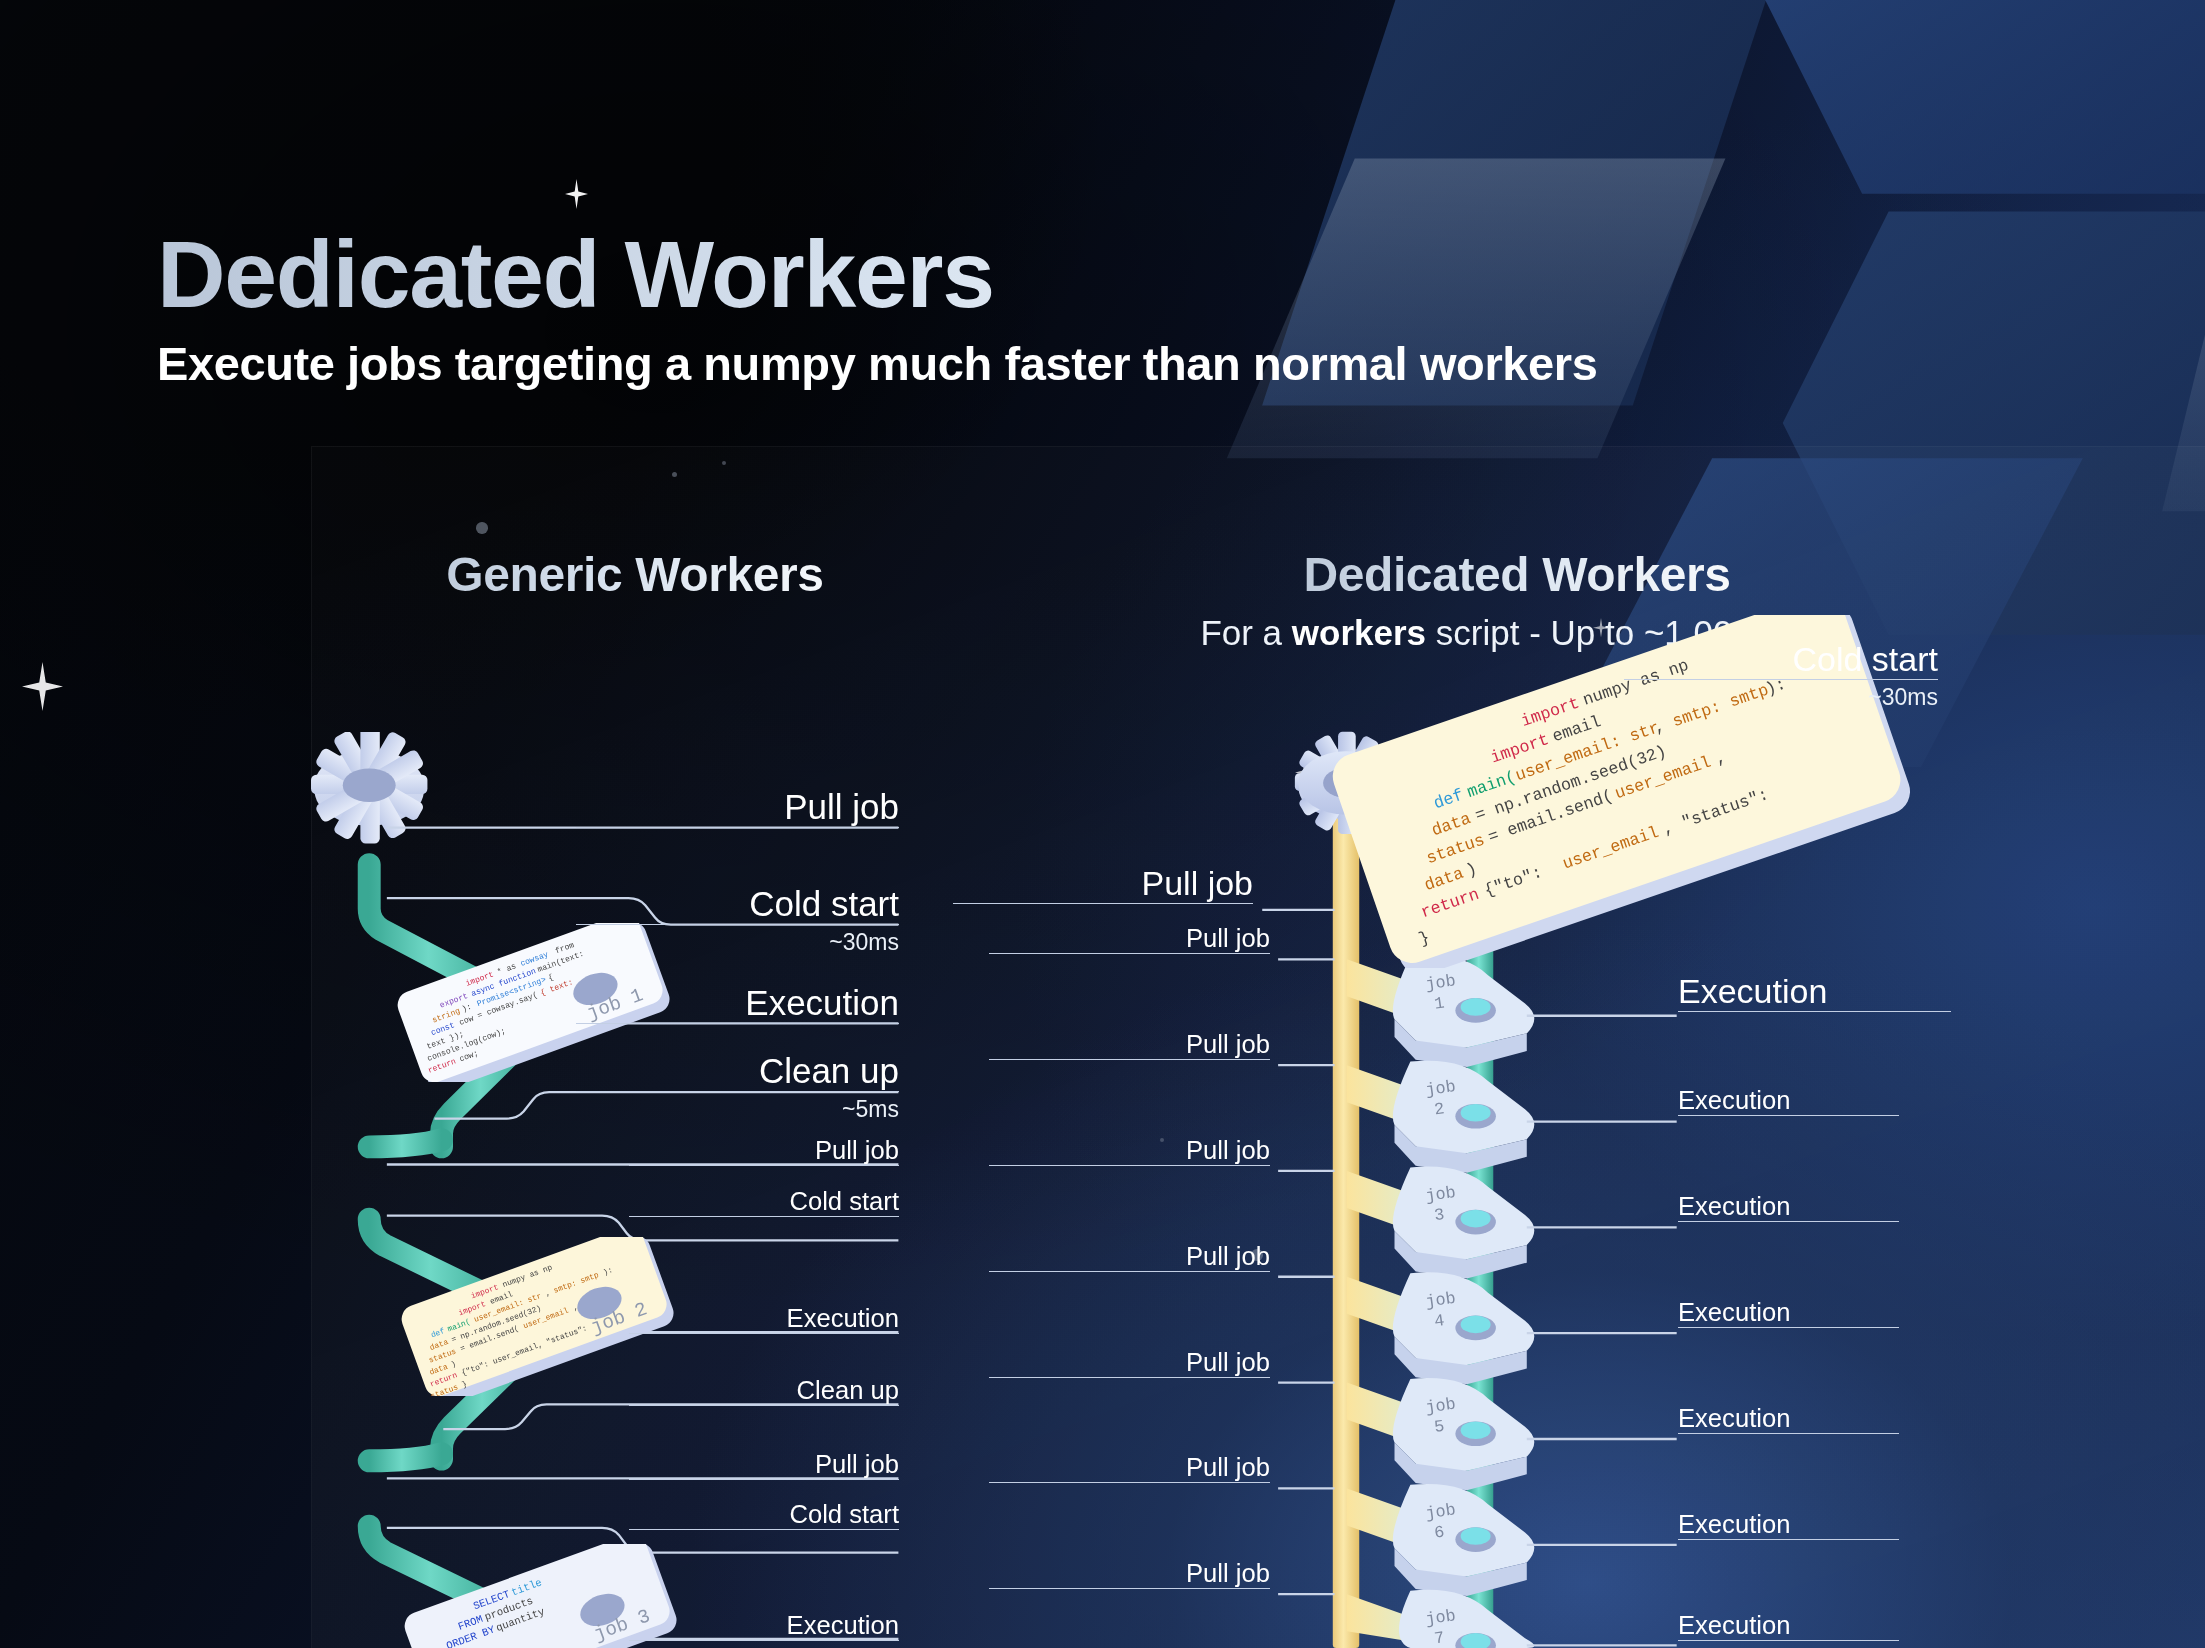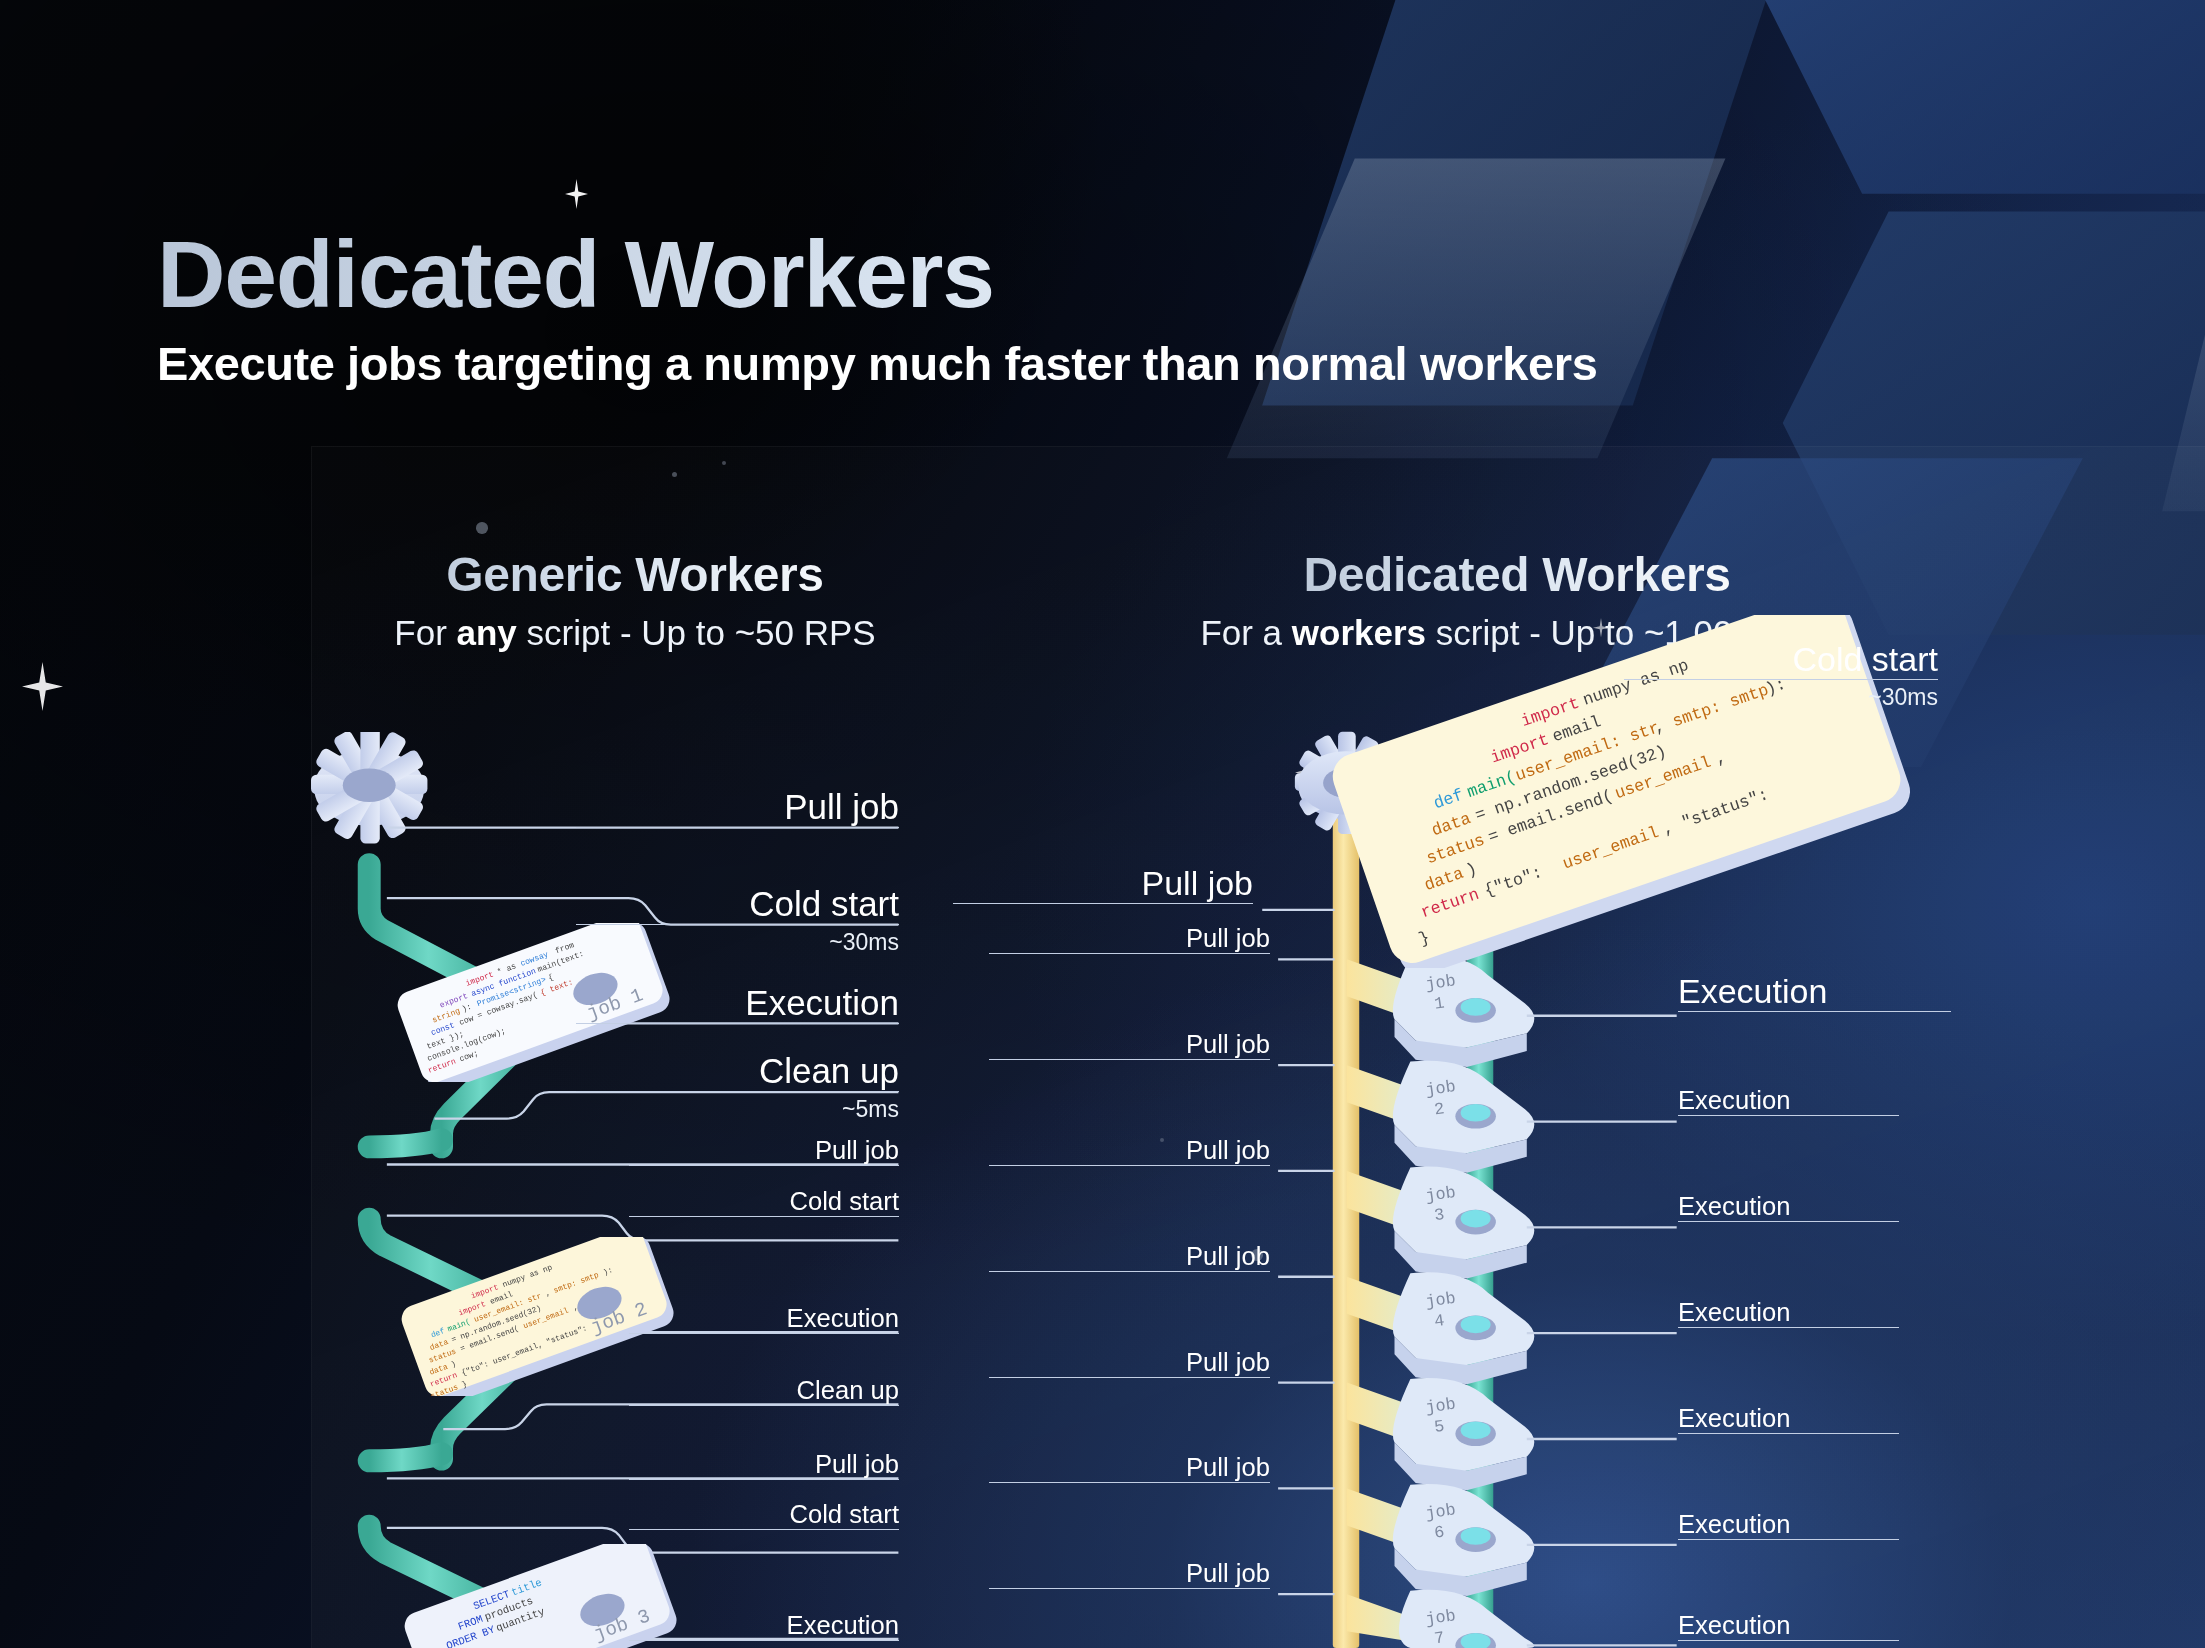--- a/index.html
+++ b/index.html
@@ -140,21 +140,20 @@
   <div class="dot" style="left:722px;top:461px;width:4.4px;height:4.4px;opacity:.45;"></div>
   <div class="dot" style="left:1160px;top:1138px;width:4.4px;height:4.4px;opacity:.4;"></div>
 
   <div class="header">
     <h1 class="h-title">Dedicated Workers</h1>
     <p class="h-sub">Execute jobs targeting a numpy much faster than normal workers</p>
   </div>
 
   <div class="colhead" id="col-generic">
     <p class="ch-title">Generic Workers</p>
-    <p class="ch-sub"><span>For </span><b>any</b><span> script - Up to ~50 RPS</span></p>
   </div>
 
   <div class="colhead" id="col-dedicated">
     <p class="ch-title">Dedicated Workers</p>
     <p class="ch-sub"><span>For a </span><b>workers</b><span> script - Up to ~1,000 RPS</span></p>
   </div>
 
   <div class="gen">
     <svg width="882" height="917" viewBox="0 0 1000 1039">
       <defs>

